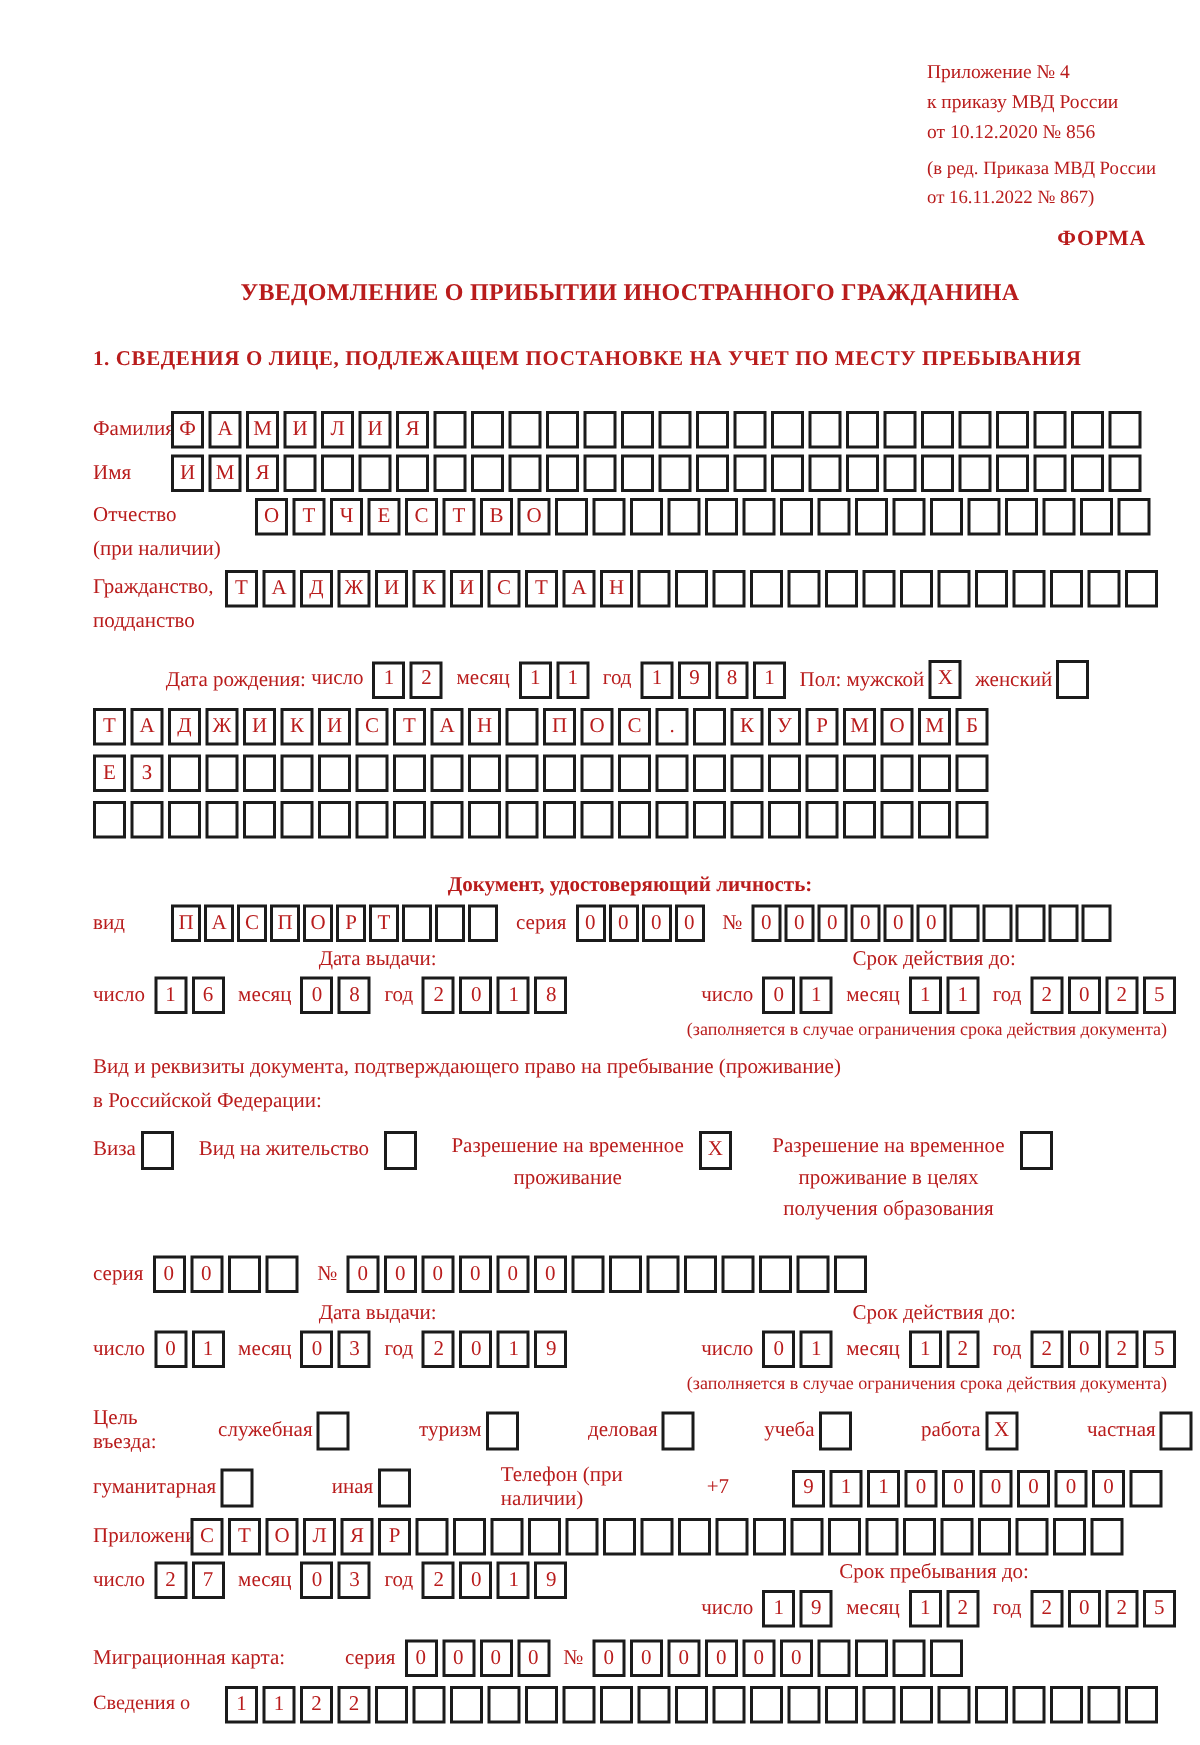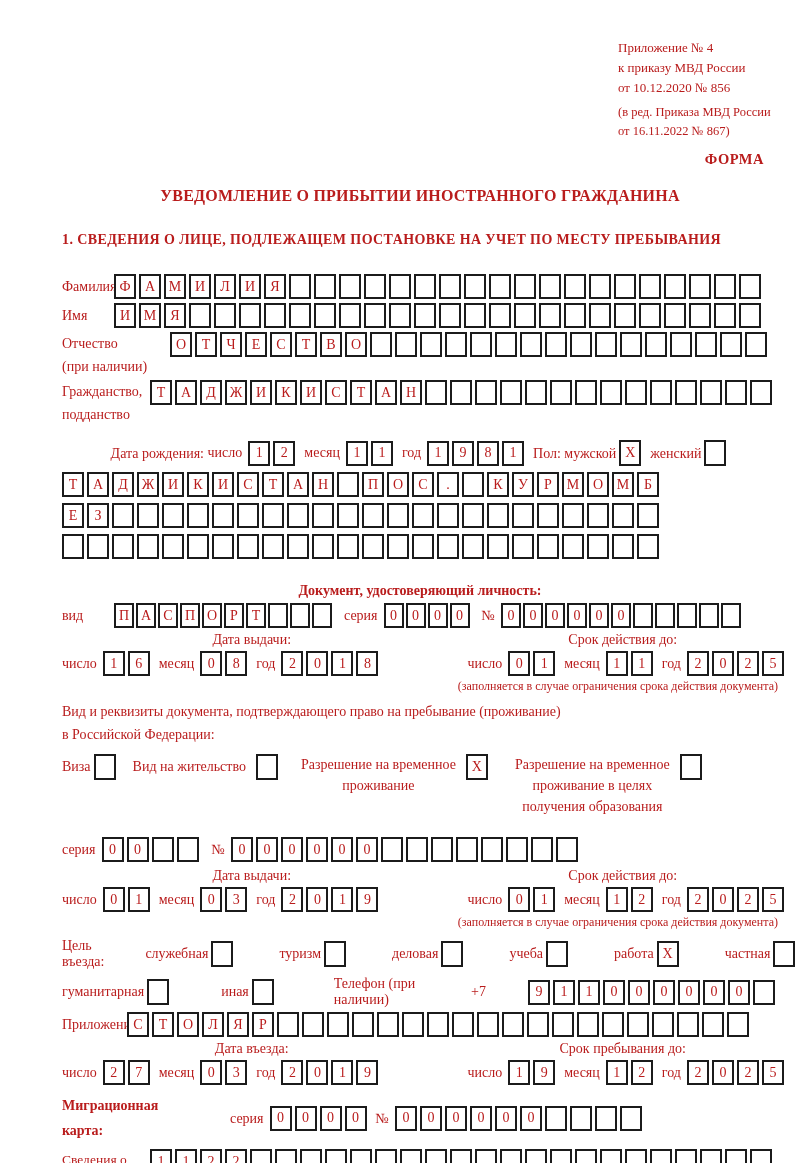--- a/index.html
+++ b/index.html
@@ -24,21 +24,21 @@
            line-height: 24px; margin-top: 16px; letter-spacing: .2px; }
   .t-underline { display:inline-block; width: 54px; border-bottom: 2.5px solid #3a3a3a;
                  height: 14px; margin-left: 10px; }
   .sec-heading { margin-top: 24px; font-weight: bold; font-size: 14px; letter-spacing: .4px; }
 
   
   .row { display: flex; align-items: flex-start; }
   .lbl { font-size: 14px; line-height: 25px; flex: none; }
   .multi { line-height: 23px; }
   .w52 { width: 52px; } .w65 { width: 65px; } .w88 { width: 88px; }
-  .w97 { width: 97px; } .w108 { width: 108px; } .w140 { width: 140px; font-weight: bold; }
+  .w97 { width: 97px; } .w108 { width: 108px; } .w140 { width: 140px; }
   .mt26 { margin-top: 26px; } .mt14 { margin-top: 14px; } .mt8 { margin-top: 8px; }
   .mt6 { margin-top: 6px; } .mt4 { margin-top: 4px; } .mt2 { margin-top: 2px; } .mt20 { margin-top: 20px; }
 
   
   .cells { display: flex; flex: none; }
   .cell {
     flex: none; width: 22px; height: 25px;
     border: 2px solid #1b1b1b; margin-right: 3px;
     display: inline-flex; align-items: center; justify-content: center;
     font-size: 14px; background: #fff;
@@ -607,21 +607,20 @@
         <span class="cell"></span>
         <span class="cell"></span>
         <span class="cell"></span>
         <span class="cell"></span>
         <span class="cell"></span>
       </span>
   </div>
 
   <div class="dates mt4">
     <div class="dcol left">
-      <div class="dlbl">Дата въезда:</div>
       <span class="dg">
         <span class="w first">число</span>
         <span class="cells">
             <span class="cell">2</span>
             <span class="cell">7</span>
           </span>
         <span class="w">месяц</span>
         <span class="cells">
             <span class="cell">0</span>
             <span class="cell">3</span>

